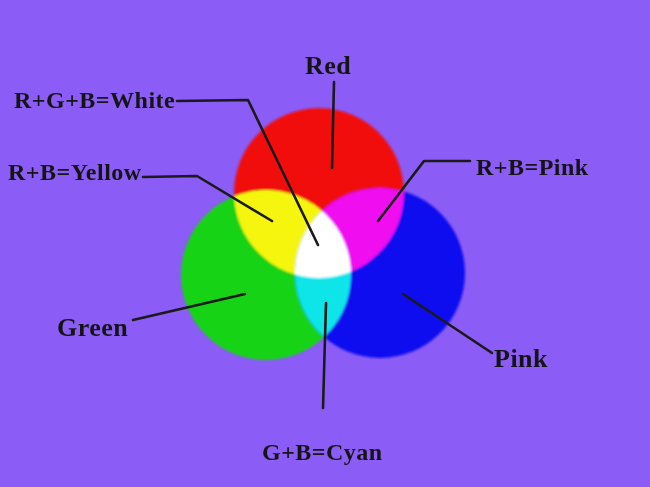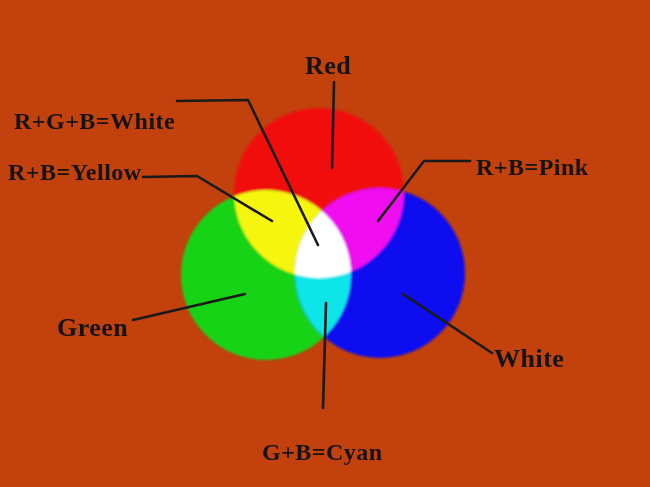--- a/index.html
+++ b/index.html
@@ -4,42 +4,42 @@
 <style>
   html, body {
     margin: 0;
     padding: 0;
     background: #ffffff;
   }
   .stage {
     position: relative;
     width: 650px;
     height: 487px;
-    background: #c2410c;
+    background: #8b5cf6;
     overflow: hidden;
     font-family: "Liberation Serif", serif;
   }
   .stage svg {
     position: absolute;
     left: 0;
     top: 0;
   }
   .lbl {
     position: absolute;
     font-family: "Liberation Serif", serif;
     font-weight: bold;
     color: #141414;
     line-height: 1;
     white-space: nowrap;
     letter-spacing: 0.5px;
   }
   .lbl-eq   { font-size: 24px; }
   .lbl-name { font-size: 26px; }
   .lbl-red    { left: 305px; top: 53px;  }
-  .lbl-white  { left: 14px;  top: 88px; margin-top: 21px;  }
+  .lbl-white  { left: 14px;  top: 88px;  }
   .lbl-yellow { left: 8px;   top: 160px; }
   .lbl-pink   { left: 476px; top: 155px; }
   .lbl-green  { left: 57px;  top: 315px; }
   .lbl-blue   { left: 494px; top: 346px; }
   .lbl-cyan   { left: 262px; top: 440px; }
 </style>
 </head>
 <body>
 
 <div class="stage">
@@ -90,17 +90,17 @@
   <div class="lbl lbl-name lbl-red">Red</div>
 
   <div class="lbl lbl-eq lbl-white">R+G+B=White</div>
 
   <div class="lbl lbl-eq lbl-yellow">R+B=Yellow</div>
 
   <div class="lbl lbl-eq lbl-pink">R+B=Pink</div>
 
   <div class="lbl lbl-name lbl-green">Green</div>
 
-  <div class="lbl lbl-name lbl-blue">White</div>
+  <div class="lbl lbl-name lbl-blue">Pink</div>
 
   <div class="lbl lbl-eq lbl-cyan">G+B=Cyan</div>
 
 </div>
 
 </body></html>

